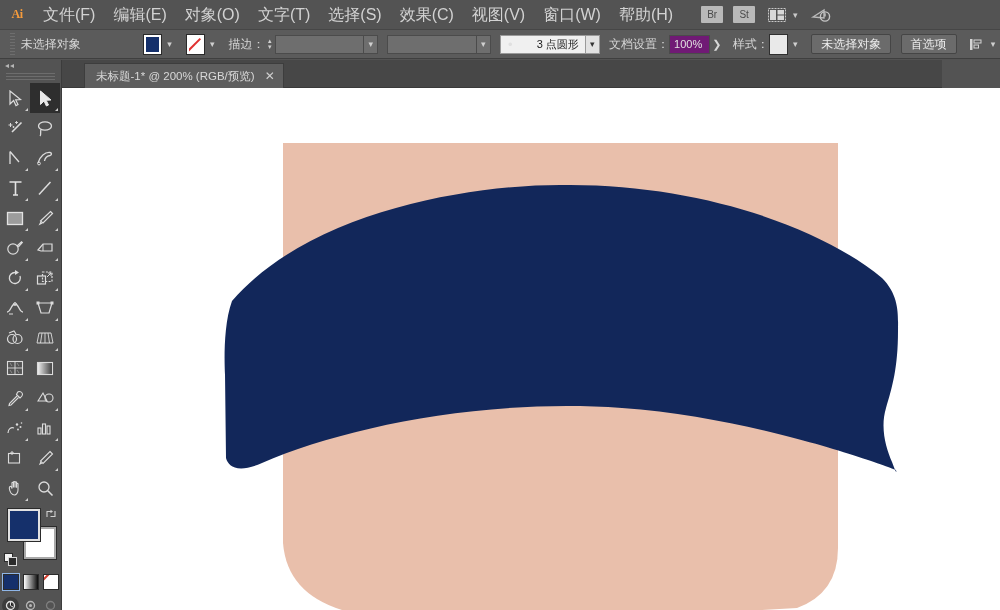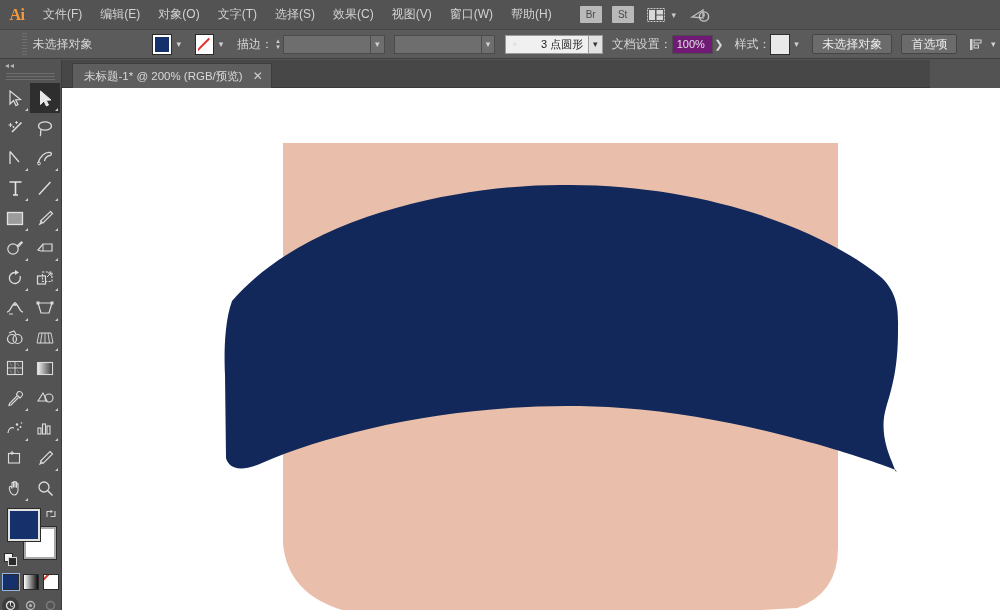--- a/index.html
+++ b/index.html
@@ -13,28 +13,28 @@
 
   
   .menubar {
     position: absolute; left: 0; top: 0; width: 1000px; height: 29px;
     background: #535353;
     display: flex; align-items: center;
   }
   .ai-logo {
     width: 34px; height: 29px;
     display: flex; align-items: center; justify-content: center;
-    color: #f59b3c; font-size: 16px; font-weight: bold;
+    color: #f59b3c; font-size: 12px; font-weight: bold;
     font-family: "Liberation Serif", serif;
     letter-spacing: -0.5px;
     text-align: center;
   }
   .menu-item {
     padding: 0 9px; height: 29px; line-height: 29px;
-    color: #d2d2d2; font-size: 12px; white-space: nowrap; cursor: default;
+    color: #d2d2d2; font-size: 16px; white-space: nowrap; cursor: default;
   }
   .menu-spacer { width: 14px; }
   .mb-btn {
     width: 22px; height: 17px; margin: 0 5px;
     background: #b9b9b9; color: #4a4a4a;
     font-size: 10px; display: flex; align-items: center; justify-content: center;
     border-radius: 1px;
   }
   .mb-arrange {
     width: 24px; height: 17px; margin-left: 5px;
@@ -46,21 +46,21 @@
     color: #c9c9c9; font-size: 9px;
   }
   .mb-cloud { width: 28px; display: flex; align-items: center; justify-content: center; margin-left: 6px; }
 
   
   .controlbar {
     position: absolute; left: 0; top: 29px; width: 1000px; height: 30px;
     background: #5b5b5b;
     border-top: 1px solid #464646;
     border-bottom: 1px solid #3f3f3f;
-    display: flex; align-items: center; padding-left: 22px;
+    display: flex; align-items: center; padding-left: 10px;
   }
   .cb-handle {
     width: 5px; height: 22px;
     background: repeating-linear-gradient(to bottom, #6e6e6e 0 1px, transparent 1px 3px);
     margin-right: 6px;
   }
   .cb-label { color: #d6d6d6; font-size: 12px; white-space: nowrap; }
   .cb-gap { width: 10px; }
   .swatch-box {
     width: 21px; height: 21px; background: #fff;
@@ -105,21 +105,21 @@
     border: 1px solid #454545; border-radius: 2px;
     color: #ececec; font-size: 12px; display: flex; align-items: center; white-space: nowrap;
   }
   .style-swatch {
     width: 21px; height: 21px; background: #e9e9e9; border: 1px solid #2f2f2f;
   }
   .align-icon { width: 22px; display: flex; align-items: center; justify-content: center; }
 
   
   .tabbar {
-    position: absolute; left: 4px; top: 60px; width: 926px; height: 28px;
+    position: absolute; left: 16px; top: 60px; width: 926px; height: 28px;
     background: #474747; border-bottom: 1px solid #3a3a3a;
   }
   .doctab {
     position: absolute; left: 68px; top: 3px; height: 25px;
     background: #5e5e5e; border: 1px solid #3d3d3d; border-bottom: none;
     display: flex; align-items: center; padding: 0 8px 0 11px;
   }
   .doctab-title { color: #d8d8d8; font-size: 11.5px; white-space: nowrap; }
   .doctab-close { color: #d0d0d0; font-size: 12px; margin-left: 10px; line-height: 1; }
 

